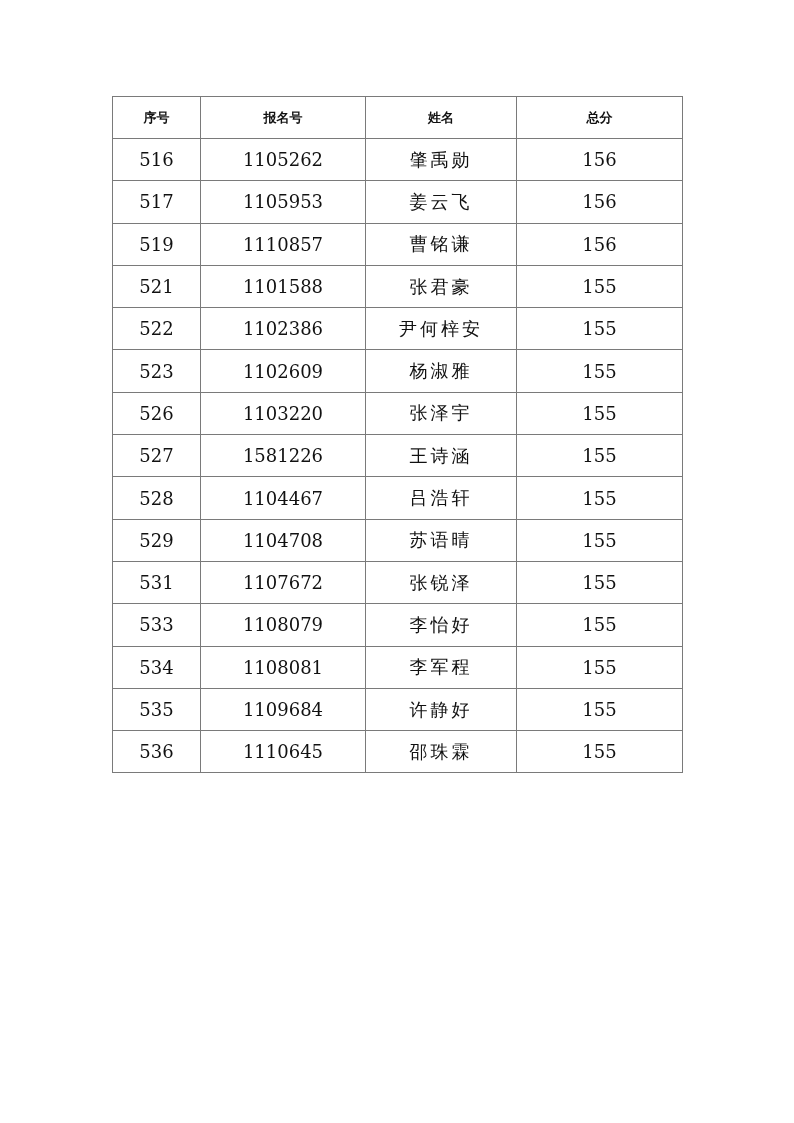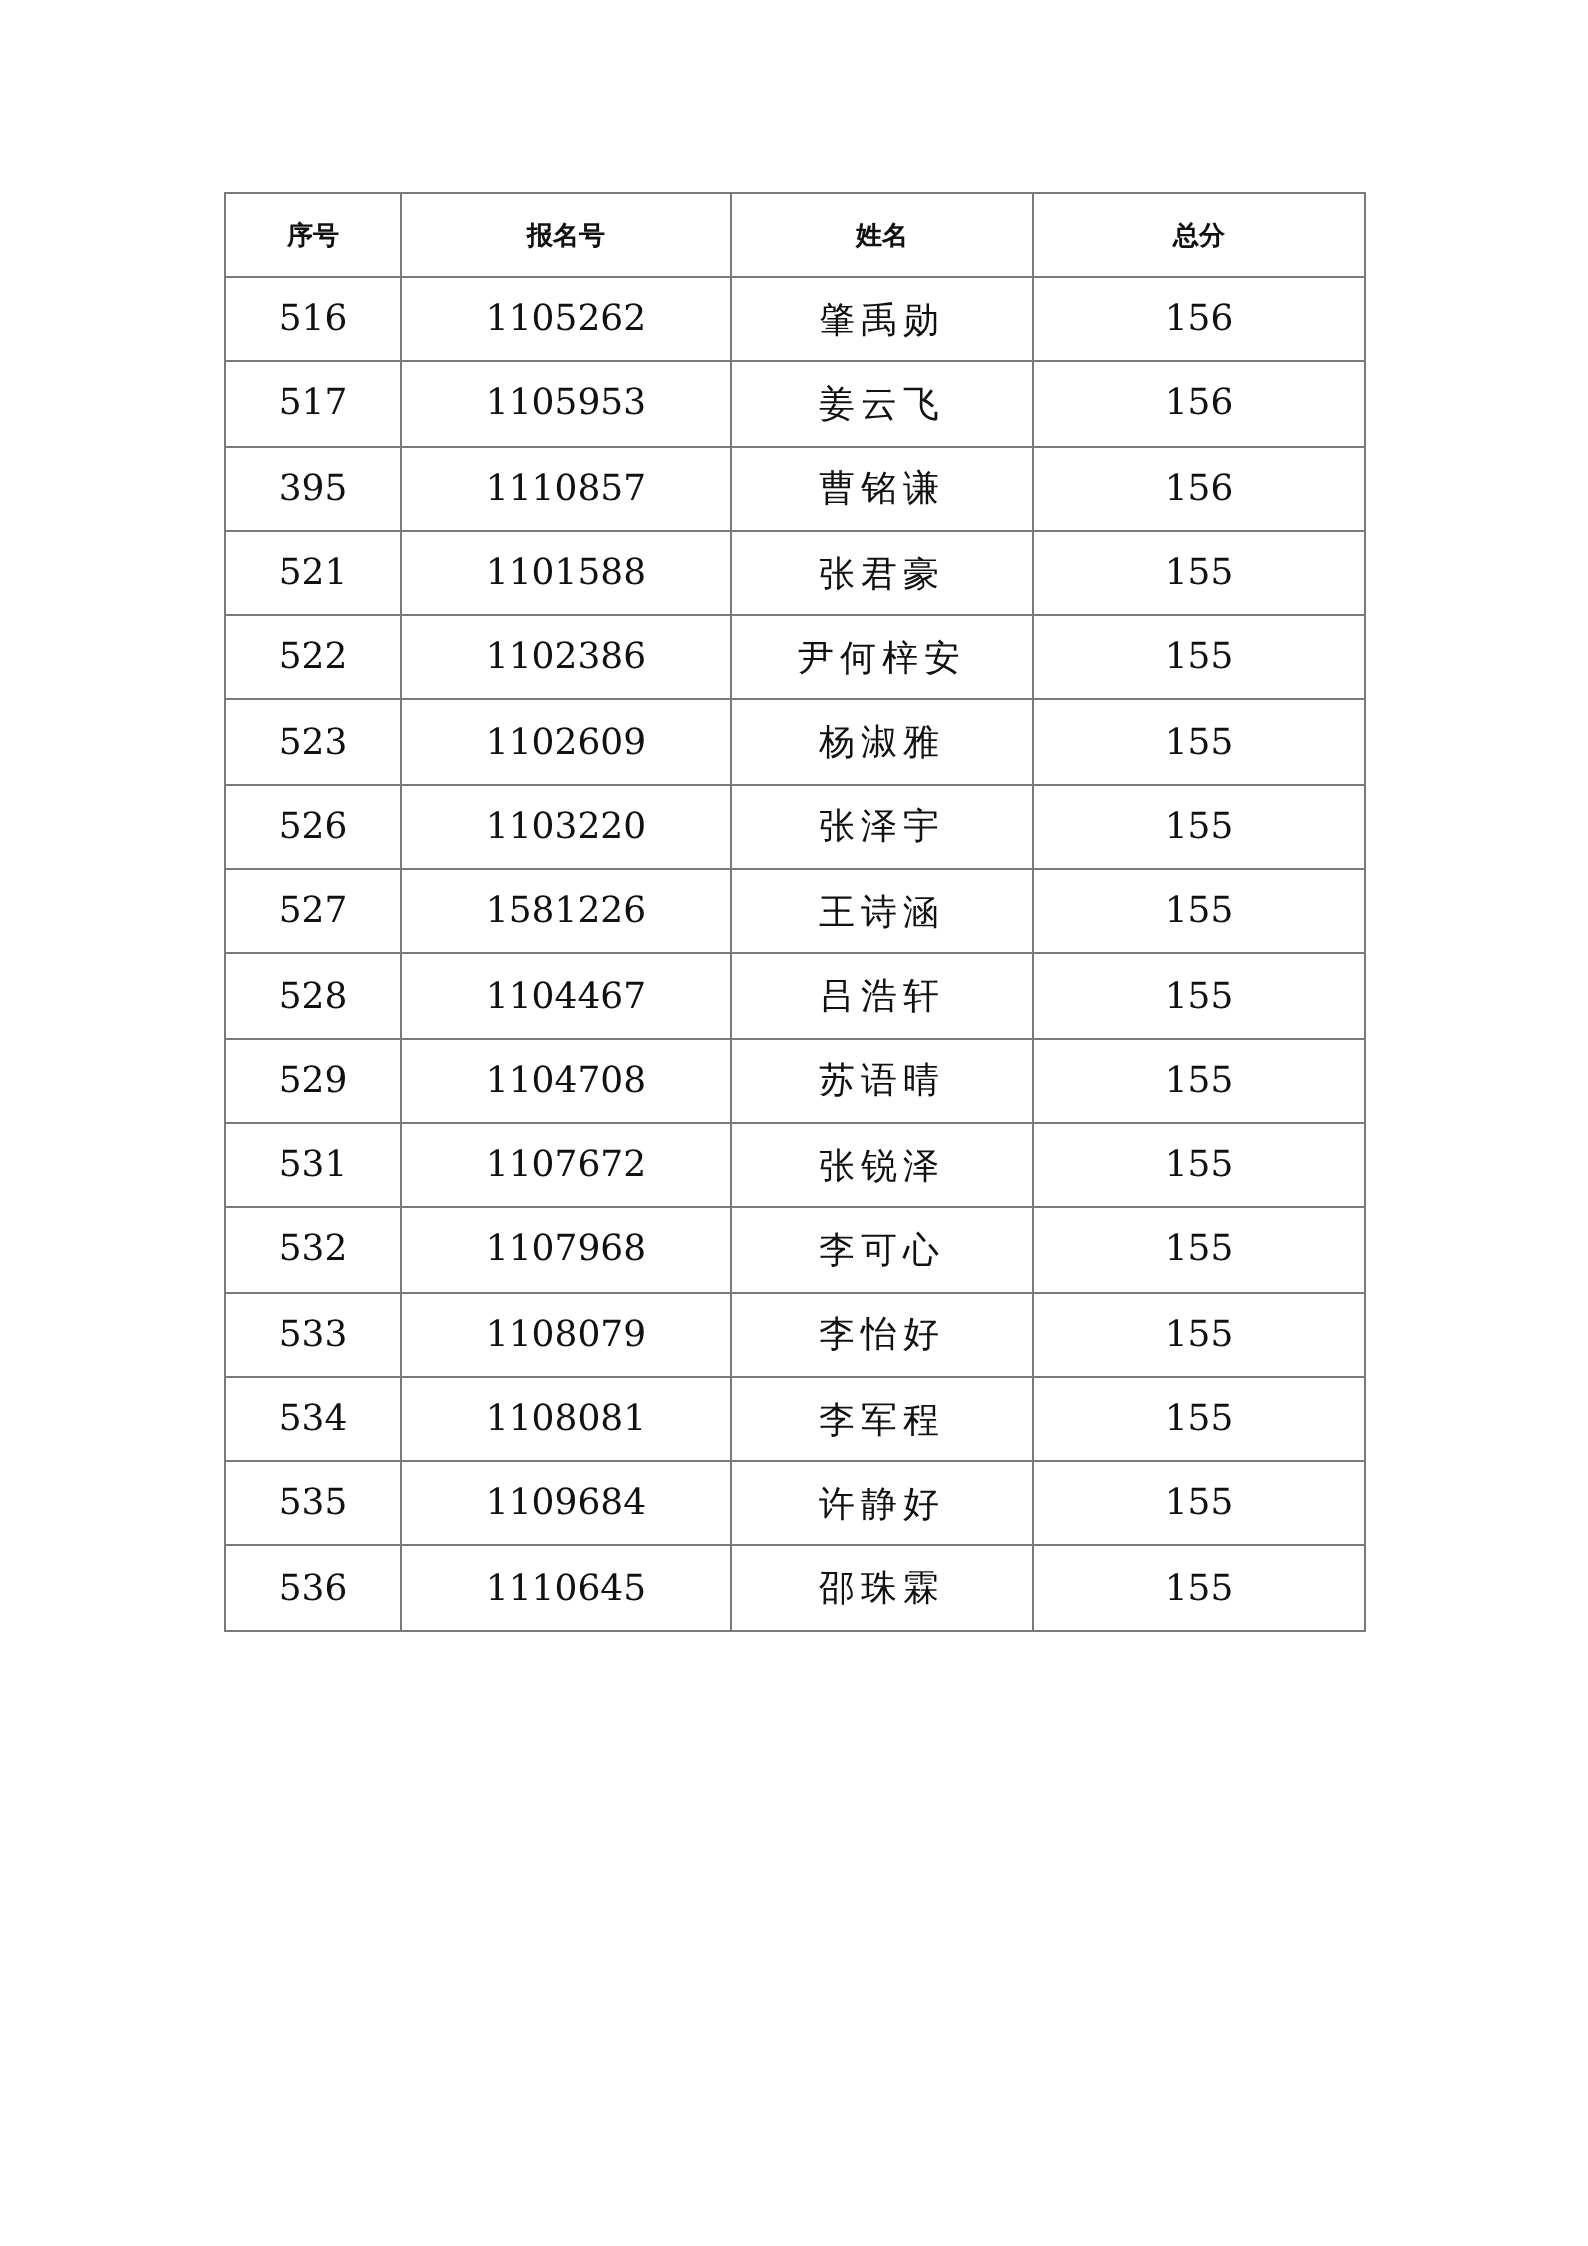--- a/index.html
+++ b/index.html
@@ -59,21 +59,21 @@
         <td class="name">肇禹勋</td>
         <td>156</td>
       </tr>
       <tr>
         <td>517</td>
         <td>1105953</td>
         <td class="name">姜云飞</td>
         <td>156</td>
       </tr>
       <tr>
-        <td>395</td>
+        <td>519</td>
         <td>1110857</td>
         <td class="name">曹铭谦</td>
         <td>156</td>
       </tr>
       <tr>
         <td>521</td>
         <td>1101588</td>
         <td class="name">张君豪</td>
         <td>155</td>
       </tr>
@@ -113,26 +113,20 @@
         <td class="name">苏语晴</td>
         <td>155</td>
       </tr>
       <tr>
         <td>531</td>
         <td>1107672</td>
         <td class="name">张锐泽</td>
         <td>155</td>
       </tr>
       <tr>
-        <td>532</td>
-        <td>1107968</td>
-        <td class="name">李可心</td>
-        <td>155</td>
-      </tr>
-      <tr>
         <td>533</td>
         <td>1108079</td>
         <td class="name">李怡好</td>
         <td>155</td>
       </tr>
       <tr>
         <td>534</td>
         <td>1108081</td>
         <td class="name">李军程</td>
         <td>155</td>

